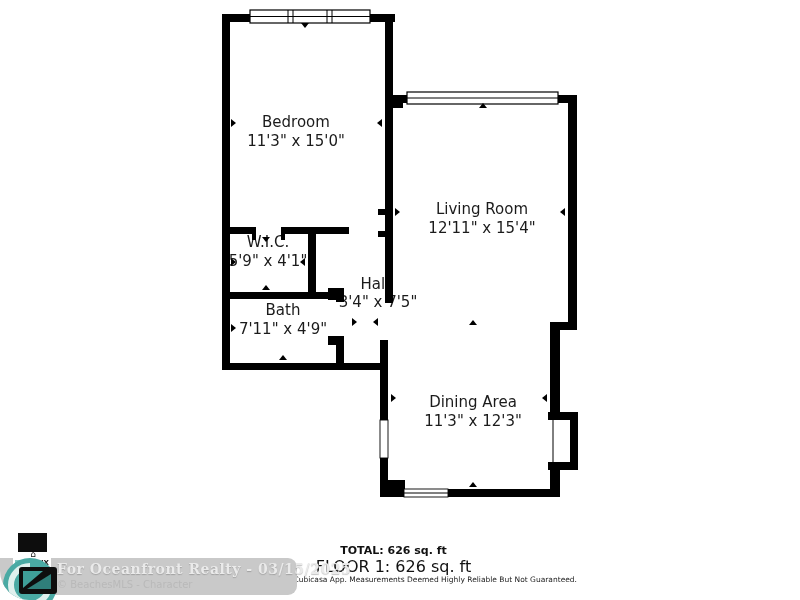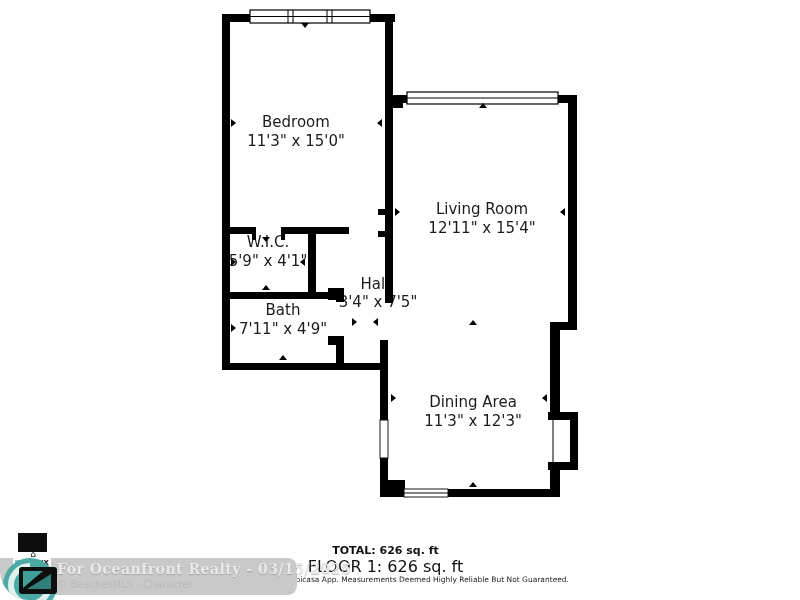--- a/index.html
+++ b/index.html
@@ -6,21 +6,21 @@
   #page{position:relative;width:800px;height:600px;background:#fff;overflow:hidden;
         font-family:"DejaVu Sans", sans-serif;border-radius:29px;}
   svg text{font-family:"DejaVu Sans", sans-serif;}
   .room-name,.room-dims{font-size:15px;fill:#1b1b1b;}
   .wall{fill:#000;}
   .jamb{fill:#000;}
   .marker{fill:#000;}
   .win{fill:#fff;stroke:#000;stroke-width:1.2;}
   .winline{stroke:#000;stroke-width:1;}
   .thin{stroke:#000;stroke-width:1;}
-  .summary{position:absolute;left:0;width:771px;text-align:center;color:#111;}
+  .summary{position:absolute;left:8px;width:771px;text-align:center;color:#111;}
   #total-line{top:544px;font-size:11px;font-weight:bold;}
   #floor-line{top:557px;font-size:16px;text-align:center;}
   #disclaimer-line{top:575px;font-size:7.5px;color:#222;}
   #wm-bar{position:absolute;left:0;top:558px;width:297px;height:37px;
           background:#c9c9c9;border-radius:0 9px 9px 0;}
   #wm-line1{position:absolute;left:57px;top:561px;font-family:"DejaVu Serif",serif;
             font-weight:bold;font-size:14px;color:#eaeaea;letter-spacing:.5px;
             text-shadow:0 1px 1px rgba(90,90,90,.35);white-space:nowrap;}
   #wm-line2{position:absolute;left:57px;top:579px;font-size:10px;color:#b9b9b9;
             white-space:nowrap;}

